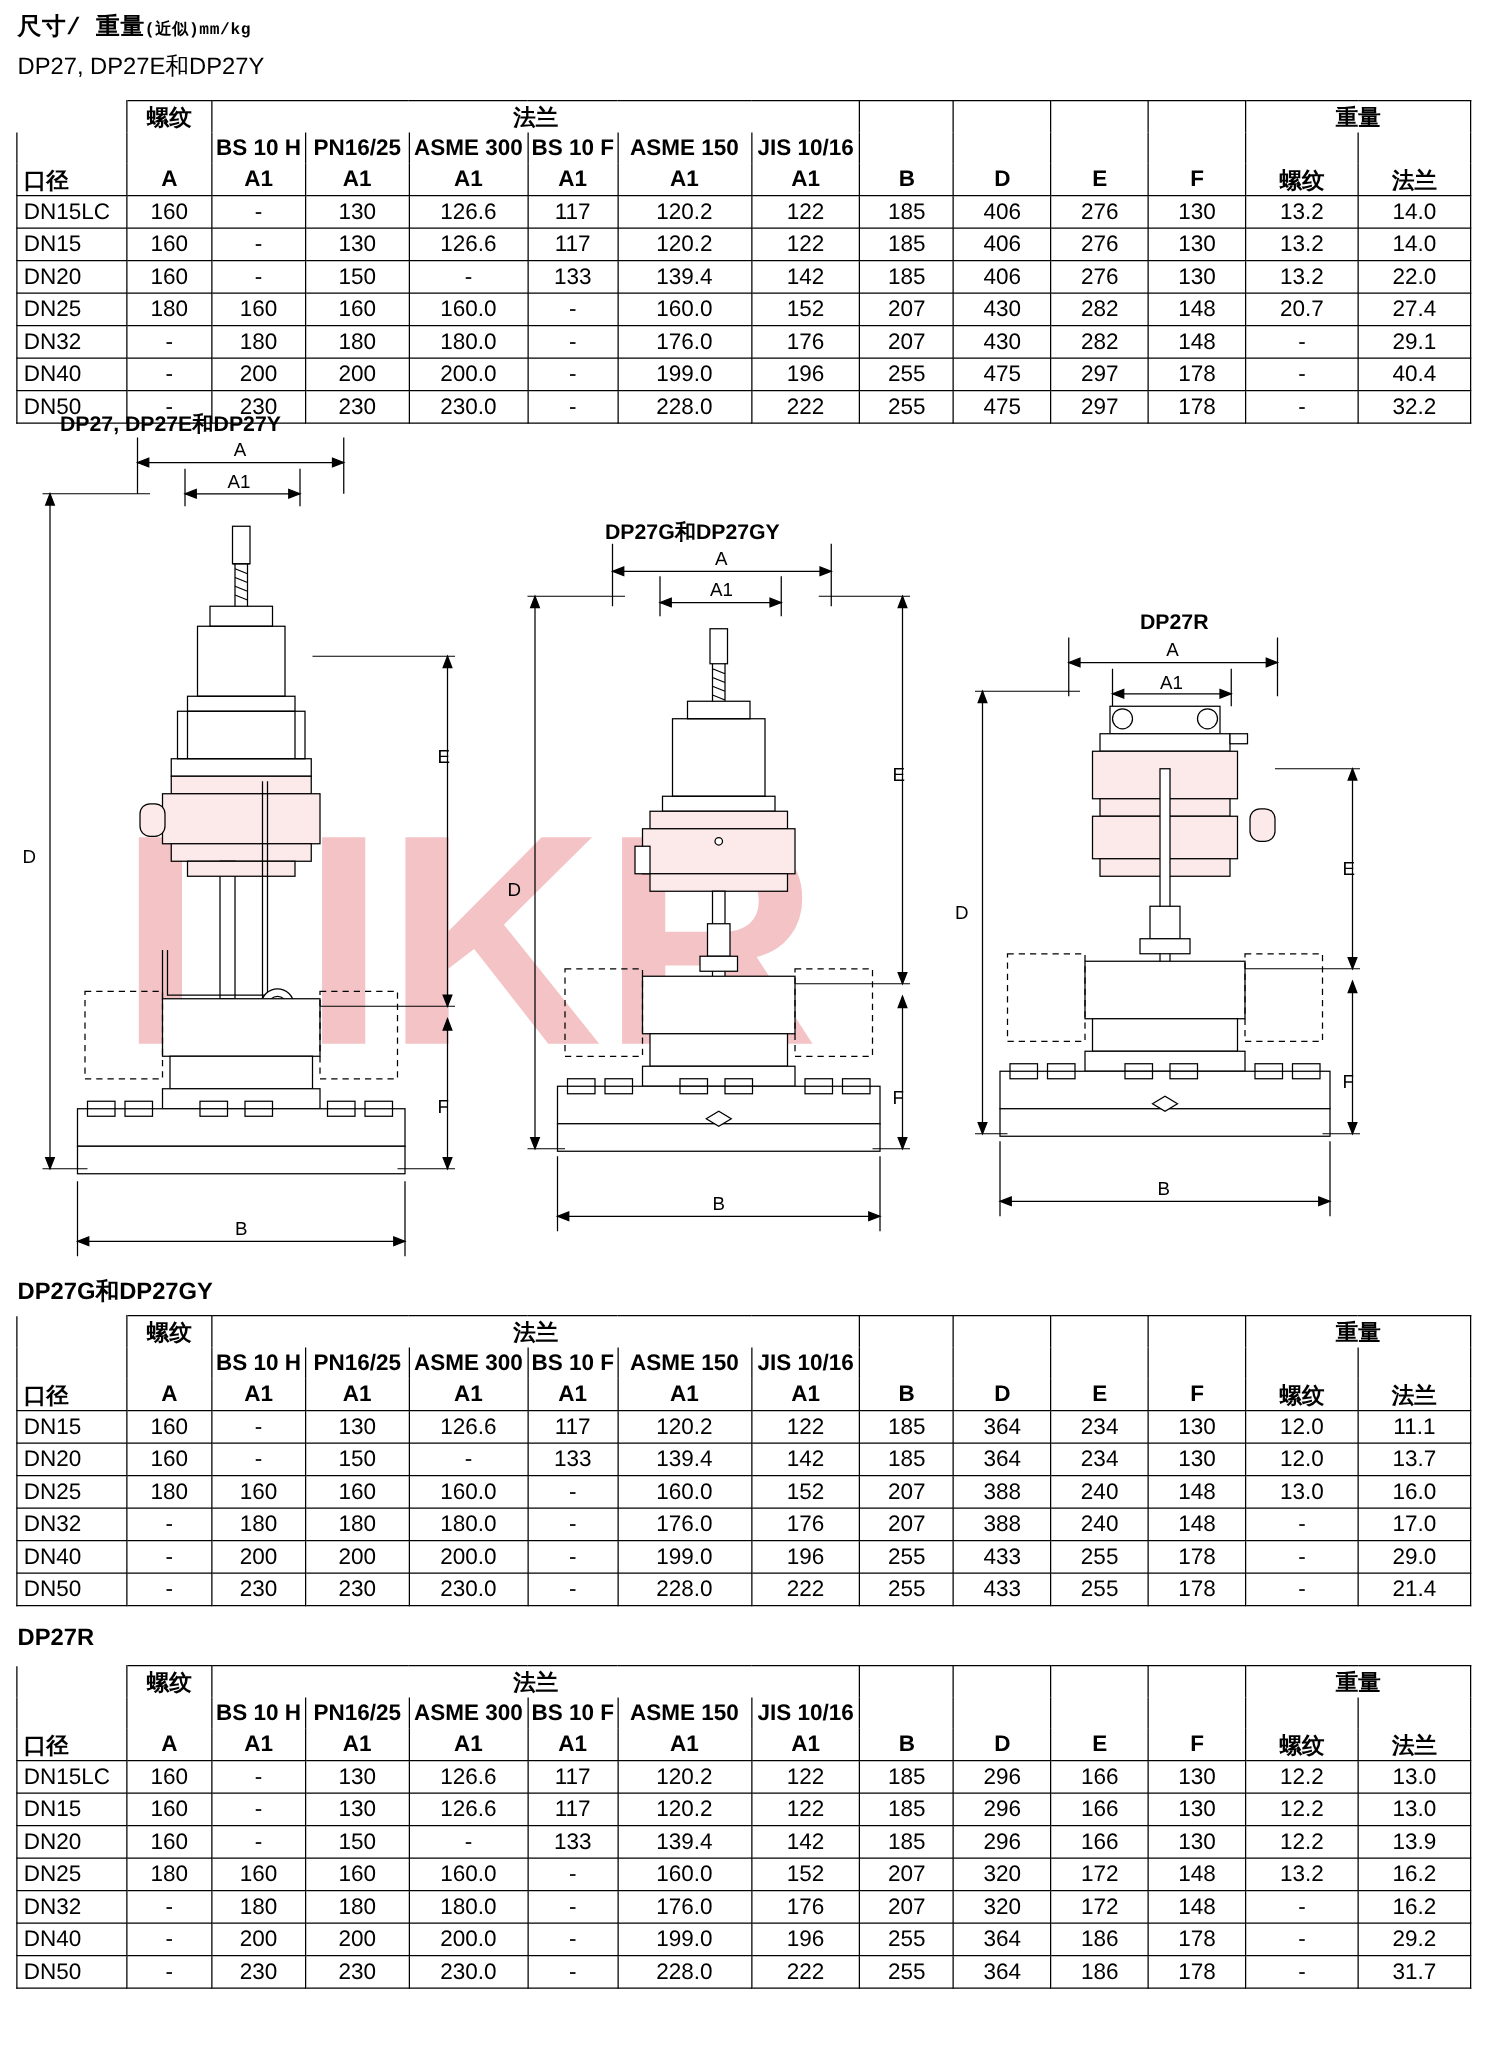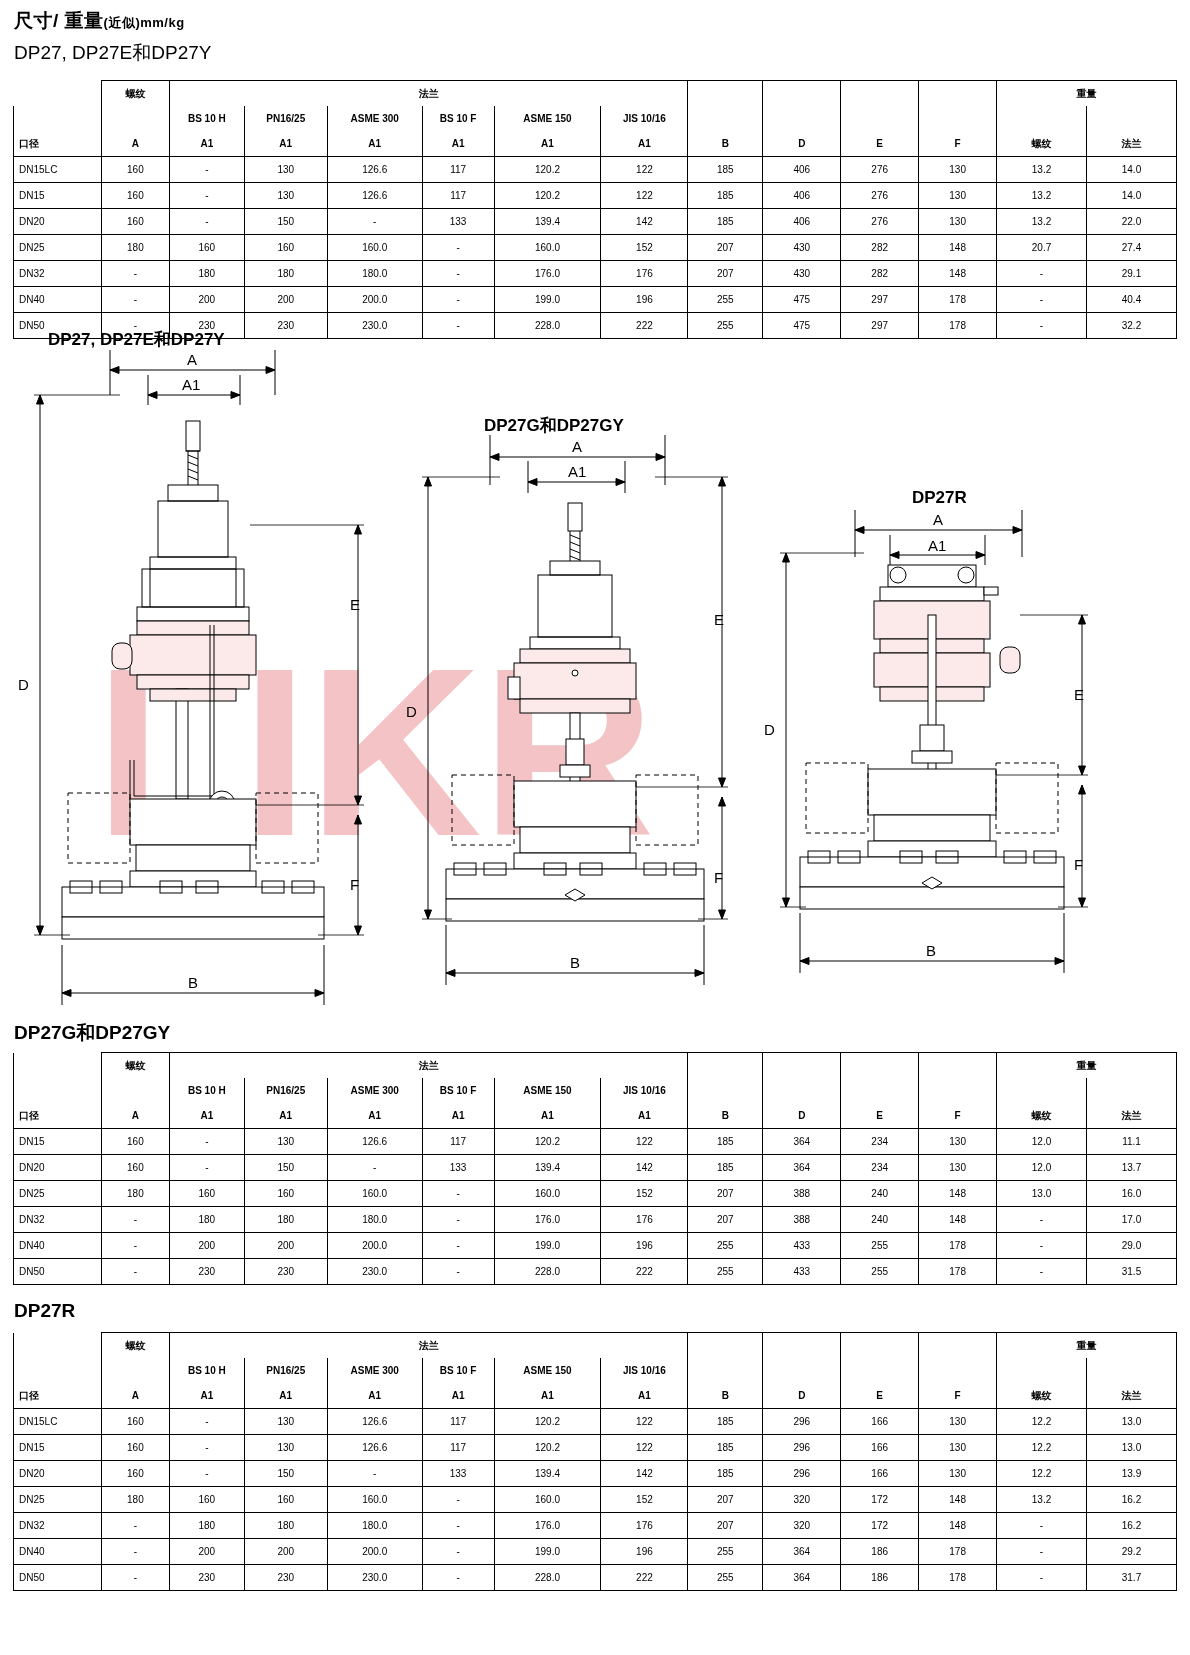--- a/index.html
+++ b/index.html
@@ -6,21 +6,21 @@
   body{width:1190px;height:1655px;position:relative;font-family:"Liberation Sans",sans-serif;color:#000;}
   .page{position:relative;width:1190px;height:1655px;overflow:hidden;}
 
   
   .h-main{position:absolute;font-weight:bold;font-size:19px;letter-spacing:0.5px;}
   .h-main .small{font-size:13px;font-weight:bold;}
   .h-sub{position:absolute;font-size:19px;}
   .h-bold{position:absolute;font-size:19px;font-weight:bold;}
 
   
-  table.dim{position:absolute;border-collapse:collapse;font-size:10px;}
+  table.dim{position:absolute;border-collapse:collapse;font-size:18px;}
   table.dim td,table.dim th{border:1px solid #000;text-align:center;padding:0;height:25px;font-weight:normal;}
   table.dim th{font-weight:bold;}
   table.dim td.left,table.dim th.left{text-align:left;padding-left:5px;}
   .nb-l{border-left:none !important;}
   .nb-t{border-top:none !important;}
   .hdr-group{font-weight:bold;}
 
   
   .watermark{position:absolute;left:95px;top:620px;width:1000px;height:260px;pointer-events:none;}
   .wm-text{font-family:"Liberation Sans",sans-serif;font-size:240px;font-weight:bold;fill:#f4c3c6;}
@@ -29,21 +29,21 @@
   .drawing{position:absolute;left:0;top:325px;width:1190px;height:700px;}
   .drawing svg{position:absolute;left:0;top:0;}
   .lbl{font-family:"Liberation Sans",sans-serif;font-size:15px;fill:#000;}
   .lbl-b{font-family:"Liberation Sans",sans-serif;font-size:17px;font-weight:bold;fill:#000;}
 </style>
 </head>
 <body>
 
 <div class="page">
 
-  <div class="h-main" style="left:14px;top:8px;">
+  <div class="h-main" style="left:14px;top:8px;font-family:Liberation Mono, monospace;">
     <span>尺寸/ 重量</span><span class="small">(近似)mm/kg</span>
   </div>
   <div class="h-sub" style="left:14px;top:40px;">DP27, DP27E和DP27Y</div>
 
   <table class="dim" style="left:13px;top:80px;width:1164px;">
     <colgroup>
       <col style="width:88px">
         <col style="width:68px">
         <col style="width:75px">
         <col style="width:83px">
@@ -620,21 +620,21 @@
           <td>230</td>
           <td>230.0</td>
           <td>-</td>
           <td>228.0</td>
           <td>222</td>
           <td>255</td>
           <td>433</td>
           <td>255</td>
           <td>178</td>
           <td>-</td>
-          <td>31.5</td>
+          <td>21.4</td>
         </tr>
   </tbody>
     </table>
 
   <div class="h-bold" style="left:14px;top:1300px;">DP27R</div>
   <table class="dim" style="left:13px;top:1332px;width:1164px;">
     <colgroup>
       <col style="width:88px">
         <col style="width:68px">
         <col style="width:75px">

